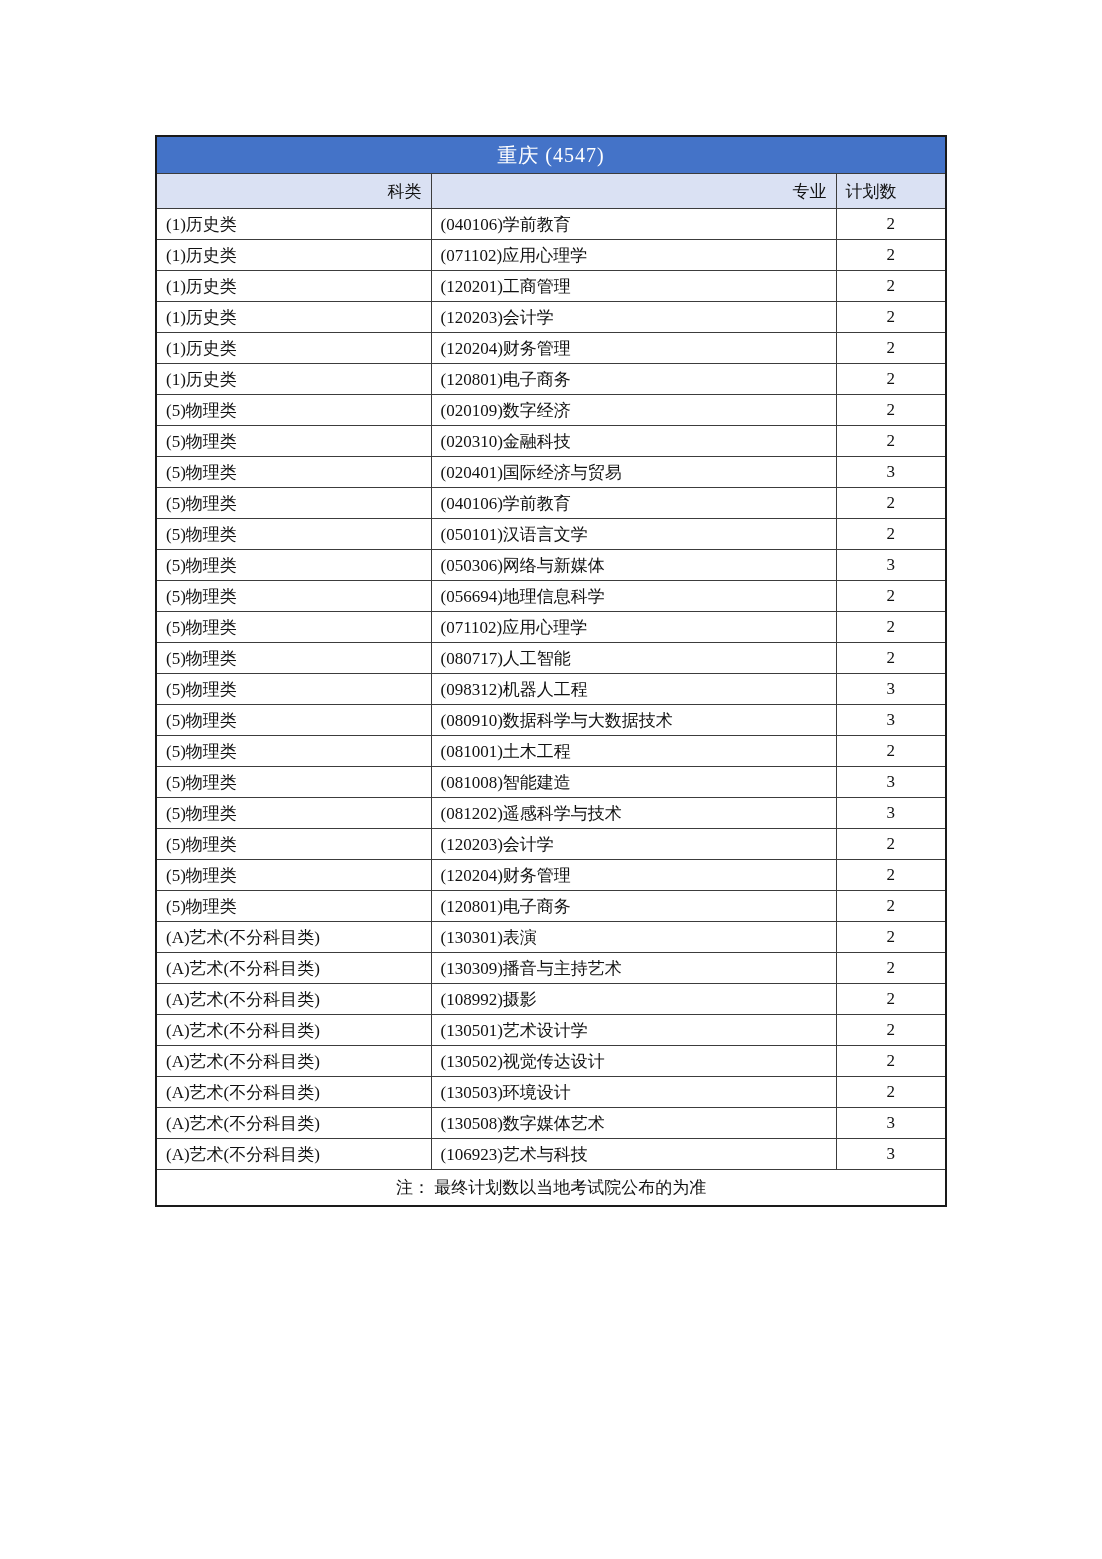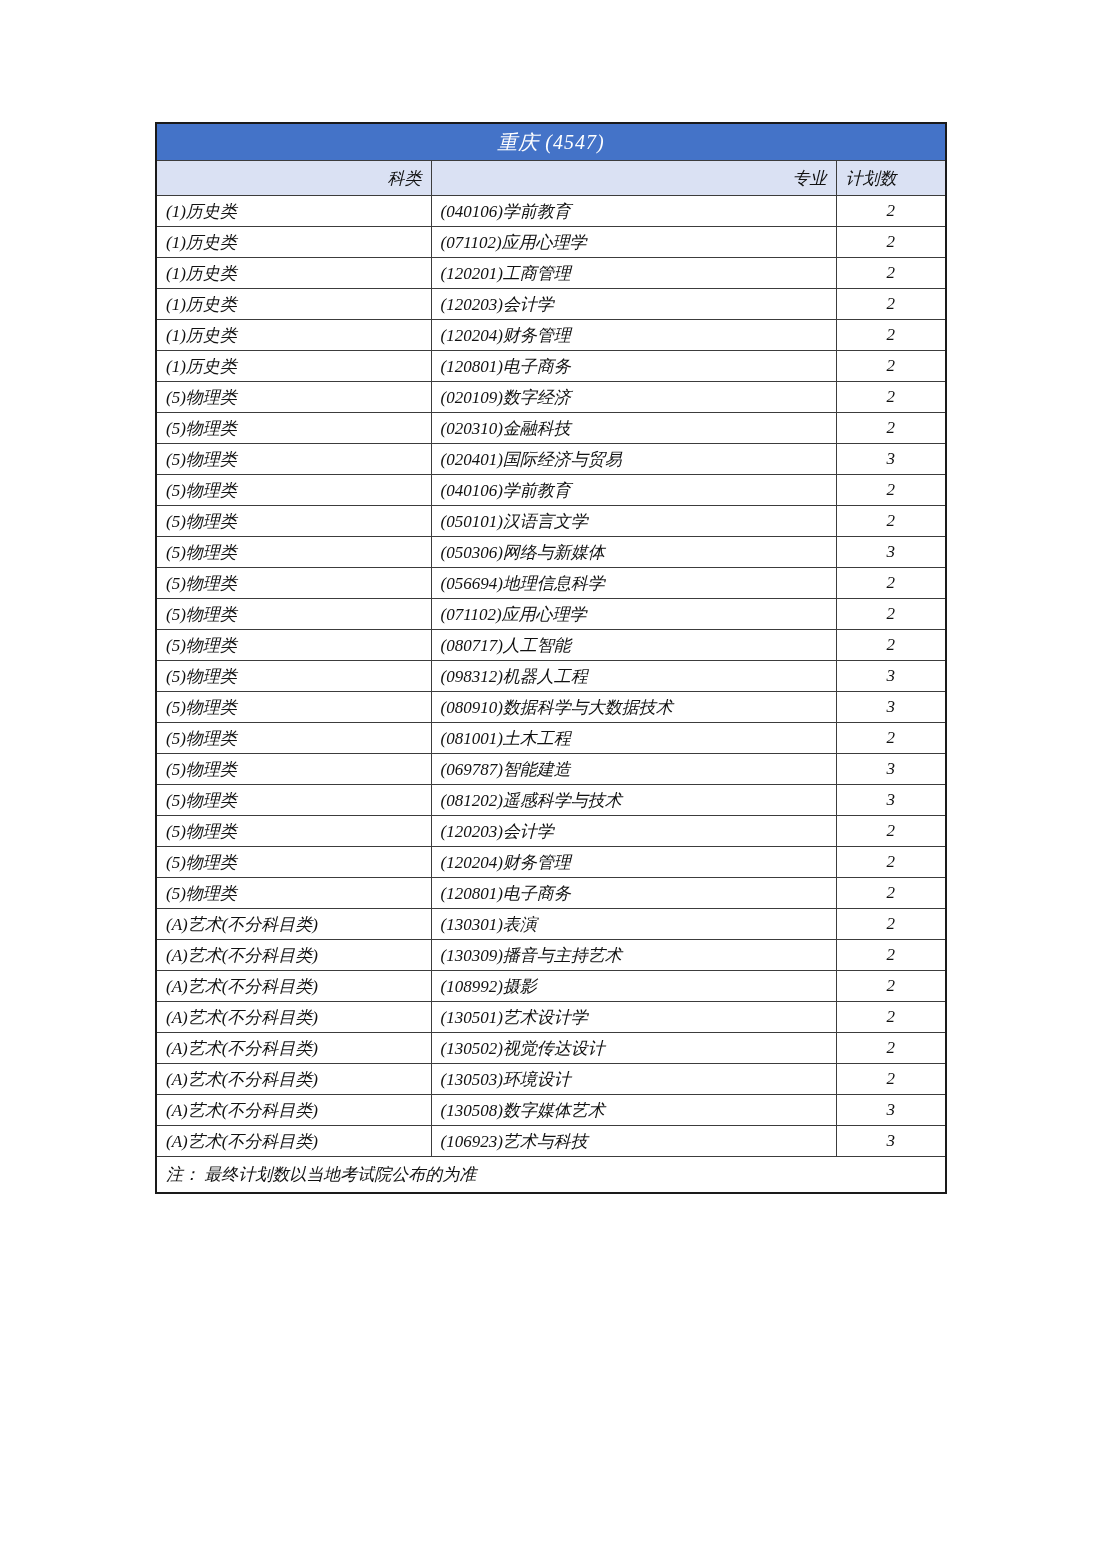--- a/index.html
+++ b/index.html
@@ -11,23 +11,22 @@
     position: relative;
     width: 1102px;
     height: 1559px;
     background: #ffffff;
     font-family: "Liberation Serif", "DejaVu Serif", serif;
     color: #111111;
   }
   .table-wrap {
     position: absolute;
     left: 155px;
-    top: 122px;
+    top: 135px;
     width: 824px;
-    font-style: italic;
   }
   table.plan-table {
     width: 790px;
     border-collapse: collapse;
     table-layout: fixed;
     border: 2px solid #1a1a1a;
   }
   table.plan-table td, table.plan-table th {
     border: 1px solid #3c3c3c;
     padding: 0 9px;
@@ -65,21 +64,21 @@
   .data-row td {
     font-size: 17px;
     height: 30px;
   }
   td.num {
     text-align: center;
   }
   .note-row td {
     font-size: 17px;
     height: 35px;
-    text-align: left;
+    text-align: center;
   }
 </style>
 </head>
 <body>
 
 <div class="sheet">
   <div class="table-wrap">
     <table class="plan-table">
       <colgroup>
         <col class="c1">
@@ -201,21 +200,21 @@
   </tr>
 
   <tr class="data-row">
     <td>(5)物理类</td>
     <td>(081001)土木工程</td>
     <td class="num">2</td>
   </tr>
 
   <tr class="data-row">
     <td>(5)物理类</td>
-    <td>(069787)智能建造</td>
+    <td>(081008)智能建造</td>
     <td class="num">3</td>
   </tr>
 
   <tr class="data-row">
     <td>(5)物理类</td>
     <td>(081202)遥感科学与技术</td>
     <td class="num">3</td>
   </tr>
 
   <tr class="data-row">

